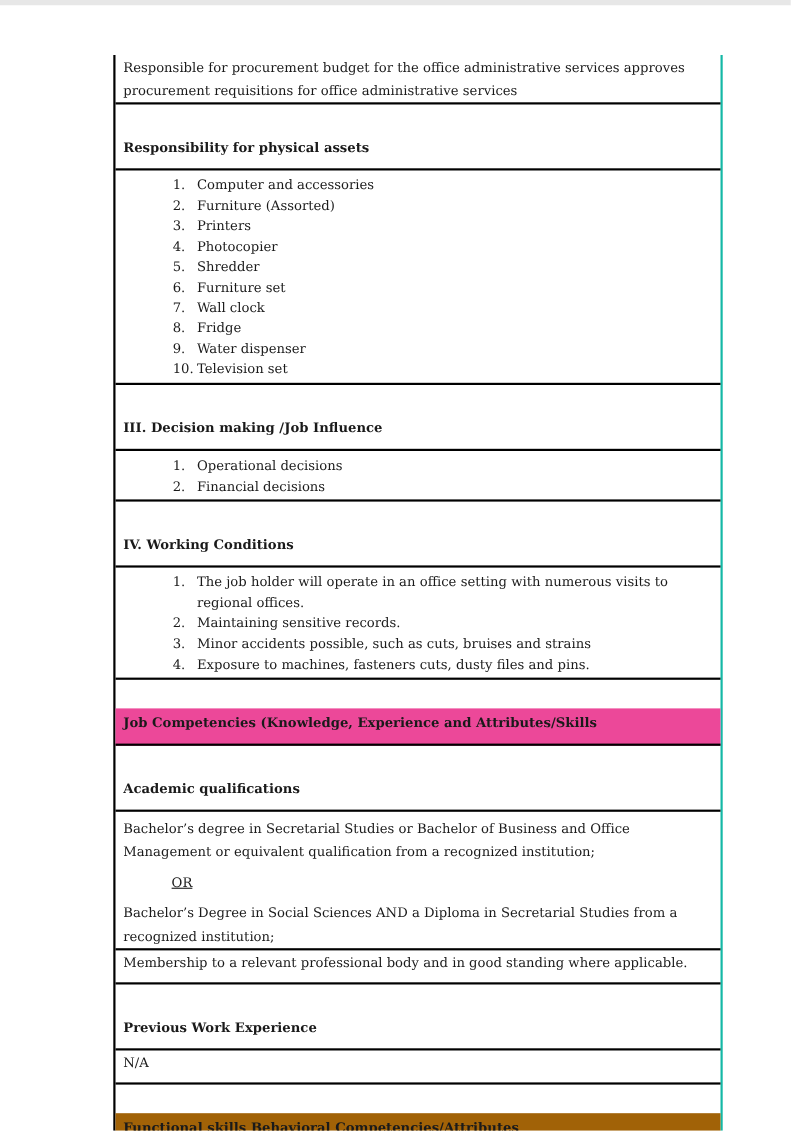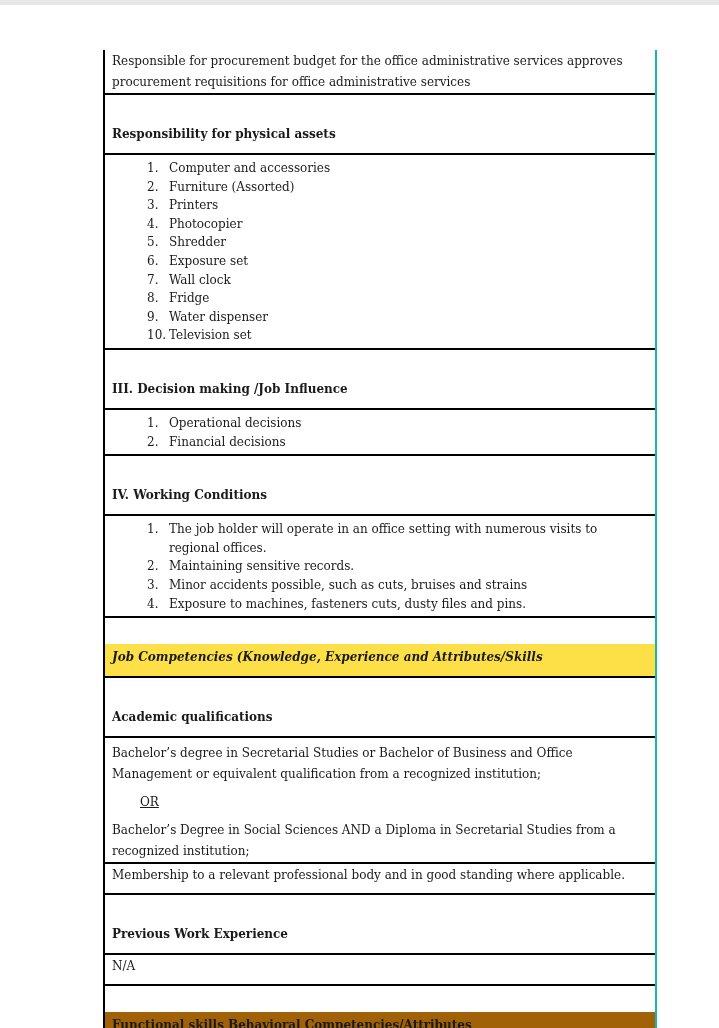--- a/index.html
+++ b/index.html
@@ -45,43 +45,43 @@
   .row.body { padding: 1px 8px 7px 7px; }
   .row.body.first { padding-bottom: 0; }
   .row.header,
   .row.section-dark,
   .row.section-light {
     font-weight: bold;
     line-height: 16px;
     padding: 5px 8px 11px 7px;
     margin-top: 26px;
   }
-  .row.section-dark  { background: #fde047; font-style: italic; }
+  .row.section-dark  { background: #ec4899; }
   .row.section-light { background: #a16207; }
-  .row.list-row { padding: 4px 8px 3px 15px; }
+  .row.list-row { padding: 4px 8px 3px 25px; }
   .row.list-row ol {
     margin: 0;
     padding: 0 0 0 49px;
     list-style: none;
     counter-reset: num;
   }
   .row.list-row li {
     counter-increment: num;
     line-height: 18.6px;
     position: relative;
   }
   .row.list-row li::before {
     content: counter(num) ".";
     position: absolute;
     left: -22px;
   }
   .row.paragraphs { padding: 5px 8px 0 7px; }
   .row.paragraphs p { margin: 0; }
   .row.paragraphs p + p { margin-top: 7px; }
-  .row.paragraphs p.indent { margin-left: 28px; text-decoration: underline; }
+  .row.paragraphs p.indent { margin-left: 44px; text-decoration: underline; }
   .footer {
     margin-top: 17px;
     width: 100%;
     text-align: center;
     font-family: "Liberation Sans", sans-serif;
     font-size: 12px;
     color: #404040;
   }
   .footer b { font-weight: bold; }
 </style>
@@ -95,21 +95,21 @@
     <div class="doc-table" id="doc-table">
         <div class="row body first">Responsible for procurement budget for the office administrative services approves procurement requisitions for office administrative services</div>
         <div class="row header">Responsibility for physical assets</div>
         <div class="row list-row">
           <ol>
             <li>Computer and accessories</li>
             <li>Furniture (Assorted)</li>
             <li>Printers</li>
             <li>Photocopier</li>
             <li>Shredder</li>
-            <li>Exposure set</li>
+            <li>Furniture set</li>
             <li>Wall clock</li>
             <li>Fridge</li>
             <li>Water dispenser</li>
             <li>Television set</li>
           </ol>
         </div>
         <div class="row header">III. Decision making /Job Influence</div>
         <div class="row list-row">
           <ol>
             <li>Operational decisions</li>

